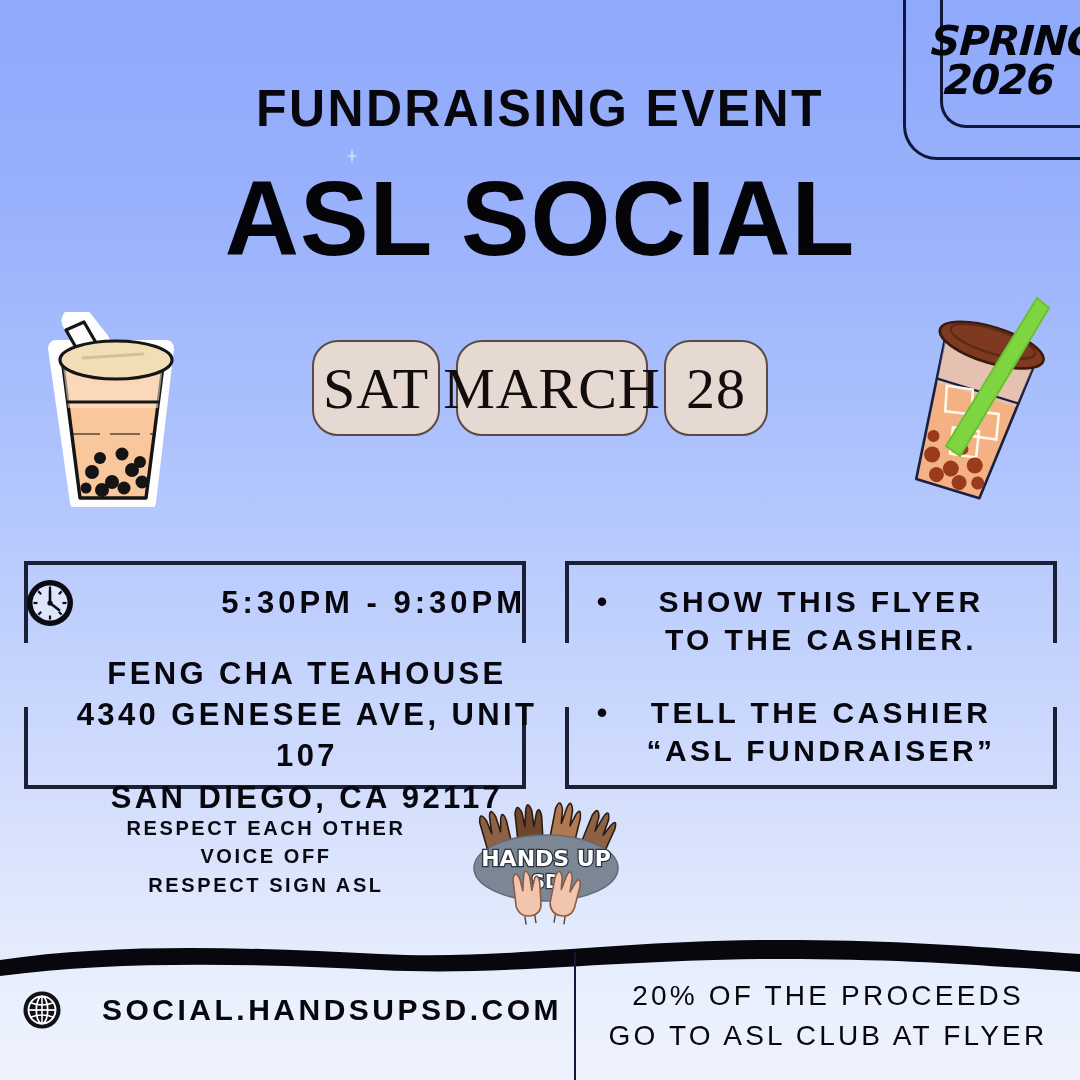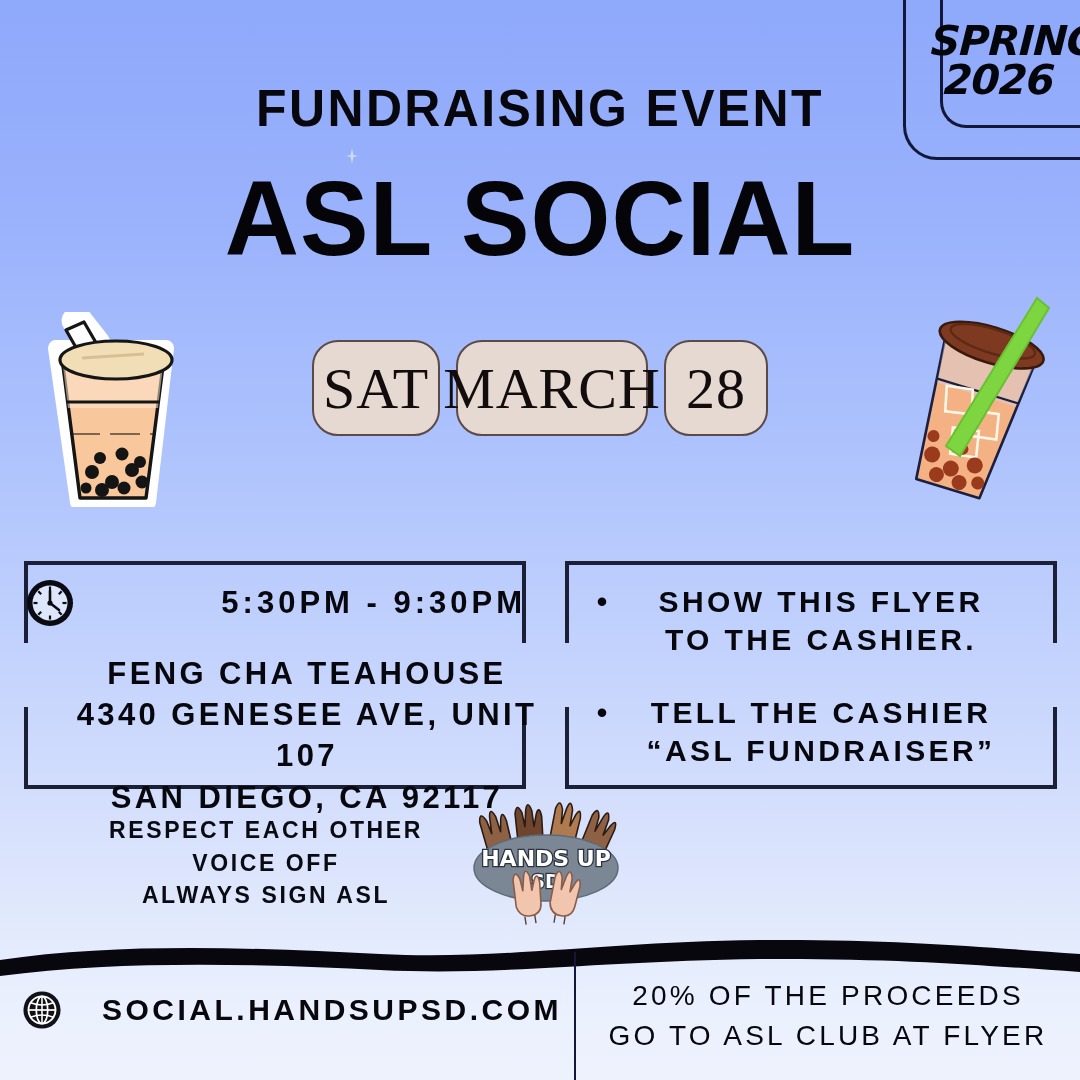--- a/index.html
+++ b/index.html
@@ -197,21 +197,21 @@
     padding-right:18px;
   }
 
   
   .rules{
     position:absolute;
     left:96px; top:814px; width:340px;
     text-align:center;
     font-family:"Liberation Sans", sans-serif;
     font-weight:bold;
-    font-size:23px;
+    font-size:20px;
     line-height:1.42;
     letter-spacing:2.6px;
     color:#0a0a12;
   }
   .logo{
     position:absolute;
     left:452px; top:800px;
     width:188px; height:125px;
   }
   .hosts{
@@ -403,21 +403,21 @@
           <span>TELL THE CASHIER</span><br>
           <span>“ASL FUNDRAISER”</span>
         </span>
       </div>
     </div>
   </div>
 
   <div class="rules">
     <div>RESPECT EACH OTHER</div>
     <div>VOICE OFF</div>
-    <div>ALWAYS SIGN ASL</div>
+    <div>RESPECT SIGN ASL</div>
   </div>
 
   <svg class="logo" viewBox="0 0 188 125">
 
     <g stroke="#2b1c12" stroke-width="1.6" stroke-linejoin="round">
       <g fill="#8f6144" transform="rotate(-18 46 40)">
         <path d="M34 18 q3 -12 7 0 l1 14 l3 -16 q3 -11 6 1 l0 16 l4 -12 q4 -9 5 3 l-2 24 q-1 12 -12 12 q-11 0 -13 -12 Z"></path>
       </g>
       <g fill="#6f462d" transform="rotate(-8 78 34)">
         <path d="M66 12 q3 -12 7 0 l1 14 l3 -16 q3 -11 6 1 l0 16 l4 -12 q4 -9 5 3 l-2 24 q-1 12 -12 12 q-11 0 -13 -12 Z"></path>

